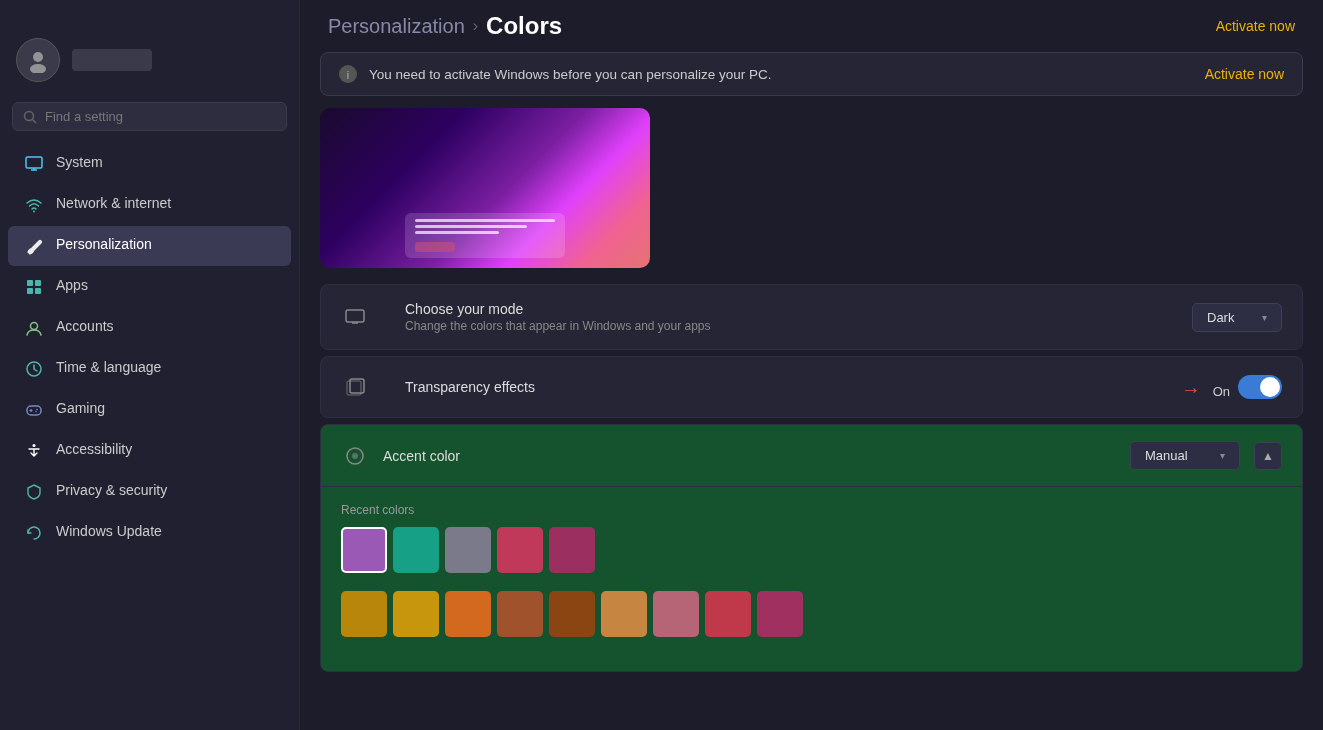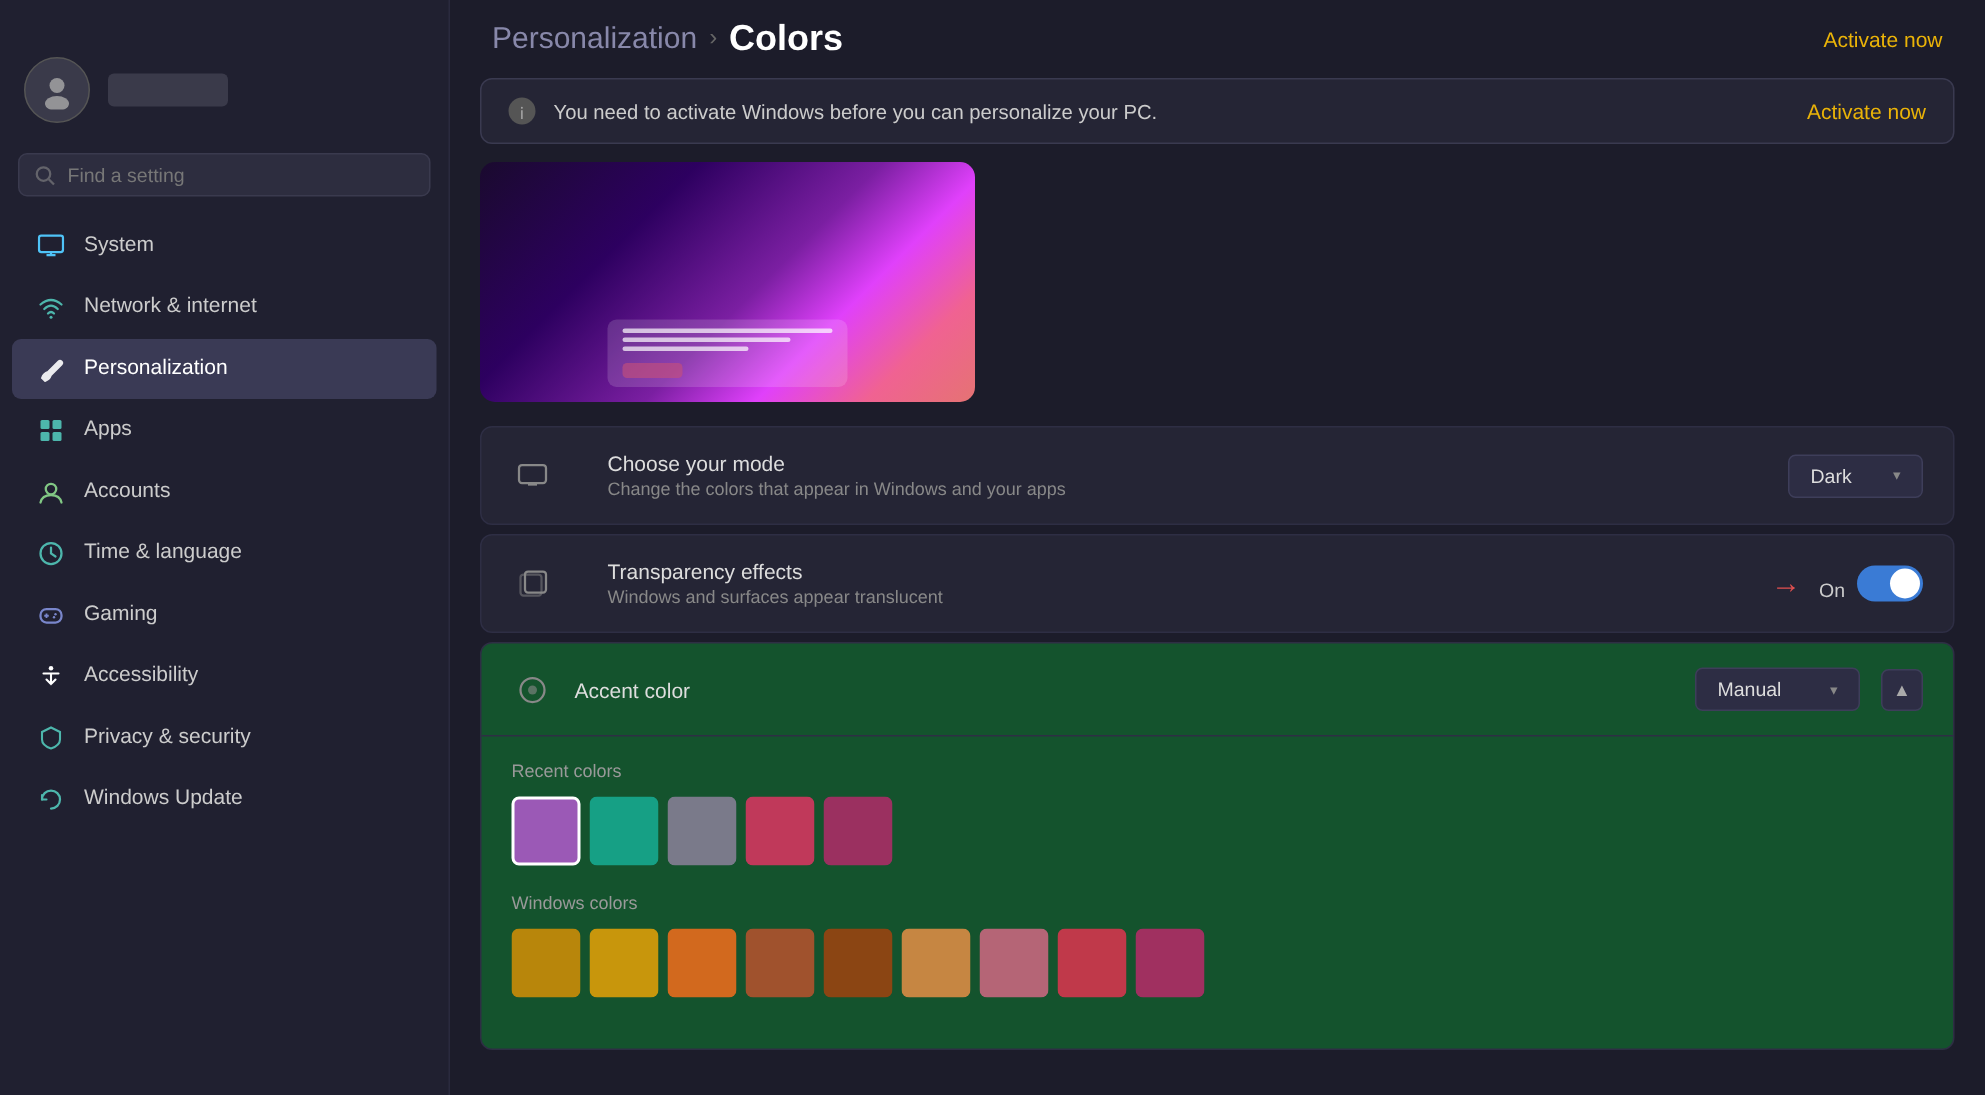--- a/index.html
+++ b/index.html
@@ -546,21 +546,20 @@
   <div class="section">
     <div class="section-row">
       <div class="section-icon">
         <svg width="22" height="22" viewBox="0 0 22 22" fill="none">
           <rect x="3" y="5" width="14" height="14" rx="2" stroke="#888" stroke-width="1.5" fill="none" opacity="0.5"></rect>
           <rect x="6" y="3" width="14" height="14" rx="2" stroke="#888" stroke-width="1.5" fill="none"></rect>
         </svg>
       </div>
       <div class="section-text">
         <div class="section-title">Transparency effects</div>
-        <div class="section-subtitle">Windows and surfaces appear translucent</div>
       </div>
       <div class="section-control">
         <span class="red-arrow">→</span>
         <span class="toggle-label">On</span>
         <div class="toggle-track">
           <div class="toggle-thumb"></div>
         </div>
       </div>
     </div>
   </div>
@@ -582,21 +581,20 @@
     </div>
     <div class="accent-body">
       <div class="color-section-label">Recent colors</div>
       <div class="color-grid">
         <div class="color-swatch selected" style="background:#9b59b6;"></div>
         <div class="color-swatch" style="background:#16a085;"></div>
         <div class="color-swatch" style="background:#7a7a8a;"></div>
         <div class="color-swatch" style="background:#c0395a;"></div>
         <div class="color-swatch" style="background:#9b3060;"></div>
       </div>
-      <div class="color-section-label">Windows colors</div>
       <div class="color-grid">
         <div class="color-swatch" style="background:#b8860b;"></div>
         <div class="color-swatch" style="background:#c8960c;"></div>
         <div class="color-swatch" style="background:#d2691e;"></div>
         <div class="color-swatch" style="background:#a0522d;"></div>
         <div class="color-swatch" style="background:#8b4513;"></div>
         <div class="color-swatch" style="background:#c68642;"></div>
         <div class="color-swatch" style="background:#b56576;"></div>
         <div class="color-swatch" style="background:#c0394a;"></div>
         <div class="color-swatch" style="background:#a03060;"></div>

